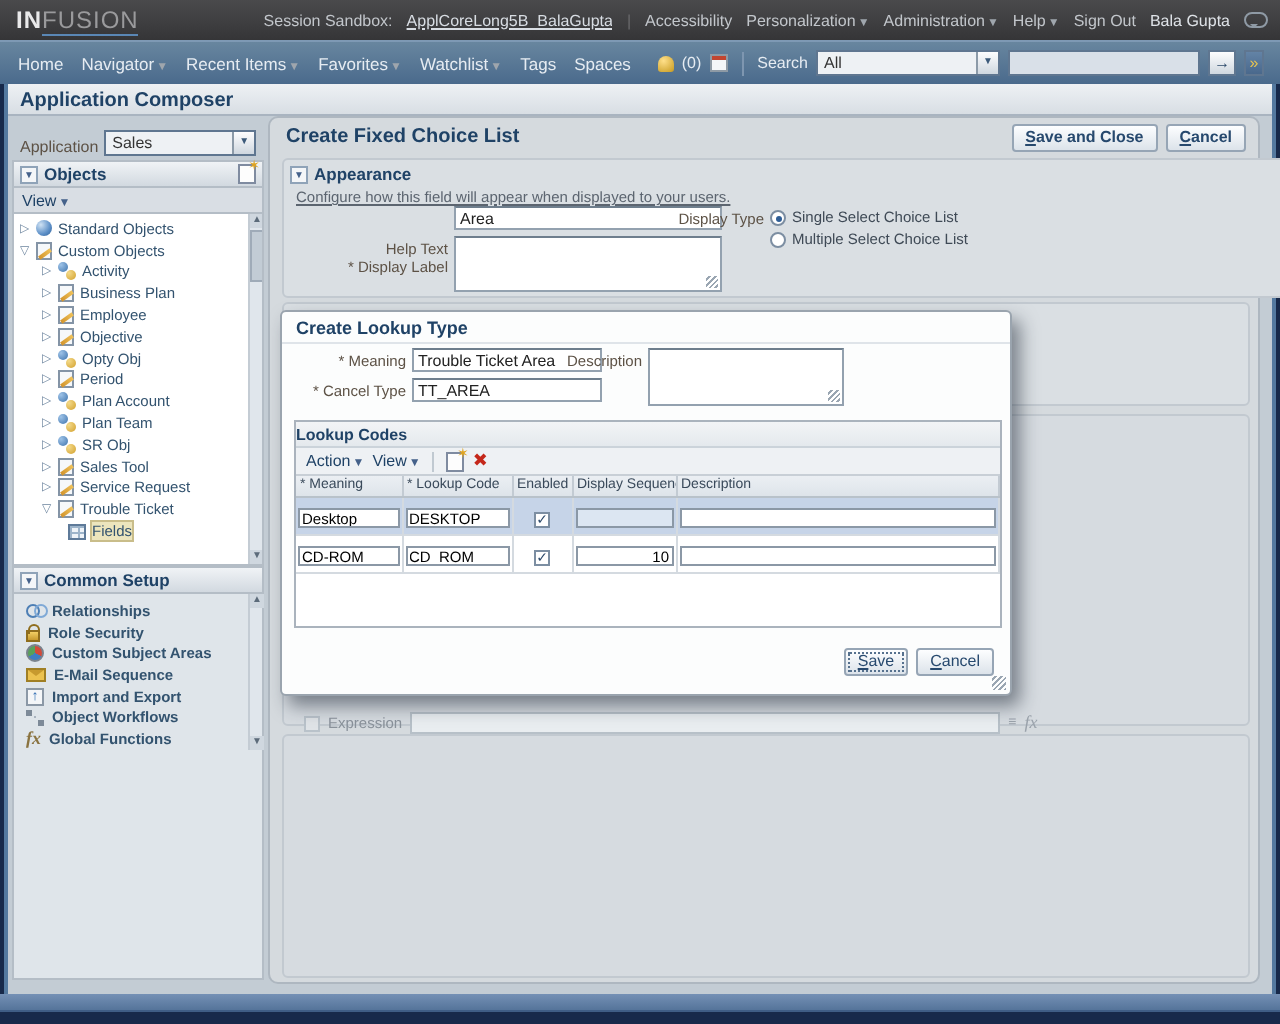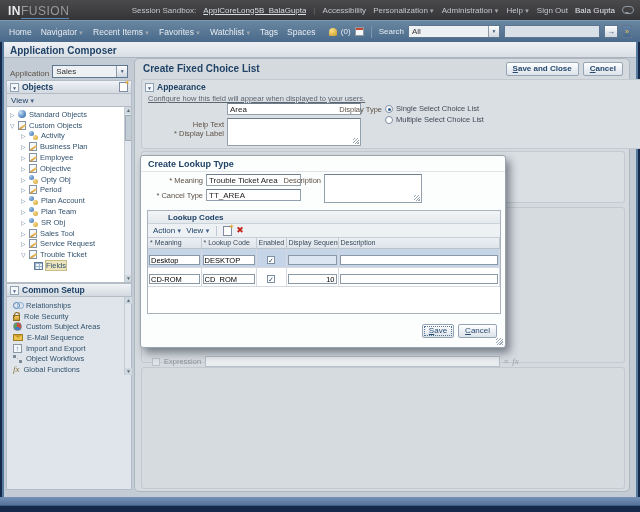--- a/index.html
+++ b/index.html
@@ -112,21 +112,21 @@
   .cb.dis { background:#dfe3e7; border-color:#b9c2ca; }
   .dis-field { background:#e9edf0; border:1px solid #b7c0c8; height:11px; }
   .dim { color:#8a929b; font-size:7.5px; }
 
   
   #modal { left:140px; top:155px; width:366px; height:193px; background:#fcfdfd;
     border:1px solid #9aa4ae; border-radius:3px; box-shadow:4px 5px 9px rgba(25,35,50,.5); }
   #modal-title { left:7px; top:3px; font-size:9px; font-weight:bold; color:#1f4266; }
   #modal-hr { left:0; top:15px; width:100%; height:1px; background:#dfe4e9; }
   #lkbox { left:6px; top:54px; width:354px; height:104px; border:1px solid #aab3bd; background:#fff; }
-  #lk-hdr { height:13px; background:linear-gradient(#f2f4f6,#e4e9ed); border-bottom:1px solid #cbd3da; display:flex; align-items:center; padding-left:20px; }
+  #lk-hdr { height:13px; background:linear-gradient(#f2f4f6,#e4e9ed); border-bottom:1px solid #cbd3da; display:flex; align-items:center; padding-left:0; }
   #lk-hdr .ttl { font-size:8px; font-weight:bold; color:#1f4266; }
   #lk-toolbar { height:14px; background:#eef1f4; border-bottom:1px solid #c8cfd6; display:flex; align-items:center; gap:4px; padding-left:5px; }
   .tool-sep { width:1px; height:10px; background:#c0c9d1; margin:0 2px; }
   .ic-delx { color:#c4271a; font-weight:bold; font-size:9px; line-height:9px; cursor:pointer; }
   .ic-delx::after { content:"✖"; }
   table.grid { border-collapse:collapse; width:352px; table-layout:fixed; }
   table.grid th { background:linear-gradient(#ebeff3,#dee4ea); border-right:1px solid #c3cbd3; border-bottom:1px solid #b9c2ca;
     font-size:7px; font-weight:normal; color:#39495a; text-align:left; padding:1px 2px; height:10px; white-space:nowrap; overflow:hidden; }
   table.grid td { border-right:1px solid #d4dae0; border-bottom:1px solid #d4dae0; padding:0 1px; height:12px; white-space:nowrap; overflow:hidden; }
   tr.rsel td { background:#c6d4e8; }
@@ -288,21 +288,21 @@
           <span class="up">▲</span>
           <span class="thumb"></span>
           <span class="dn">▼</span>
         </div>
     </div>
 
     <div class="abs panel-hdr" style="left:2px;top:241px;width:126px;">
       <span class="disc">▼</span>
       <span class="ttl">Common Setup</span>
     </div>
-    <div id="commonlist" class="abs" style="left:2px;top:255px;width:126px;height:193px;">
+    <div id="commonlist" class="abs" style="left:2px;top:255px;width:126px;height:193px;font-weight:bold;">
       <div style="padding-top:3px;width:117px;">
         <div class="cs-item">
             <span class="ic-links"></span>
             <span>Relationships</span>
           </div>
         <div class="cs-item">
             <span class="ic-lock"></span>
             <span>Role Security</span>
           </div>
         <div class="cs-item">

